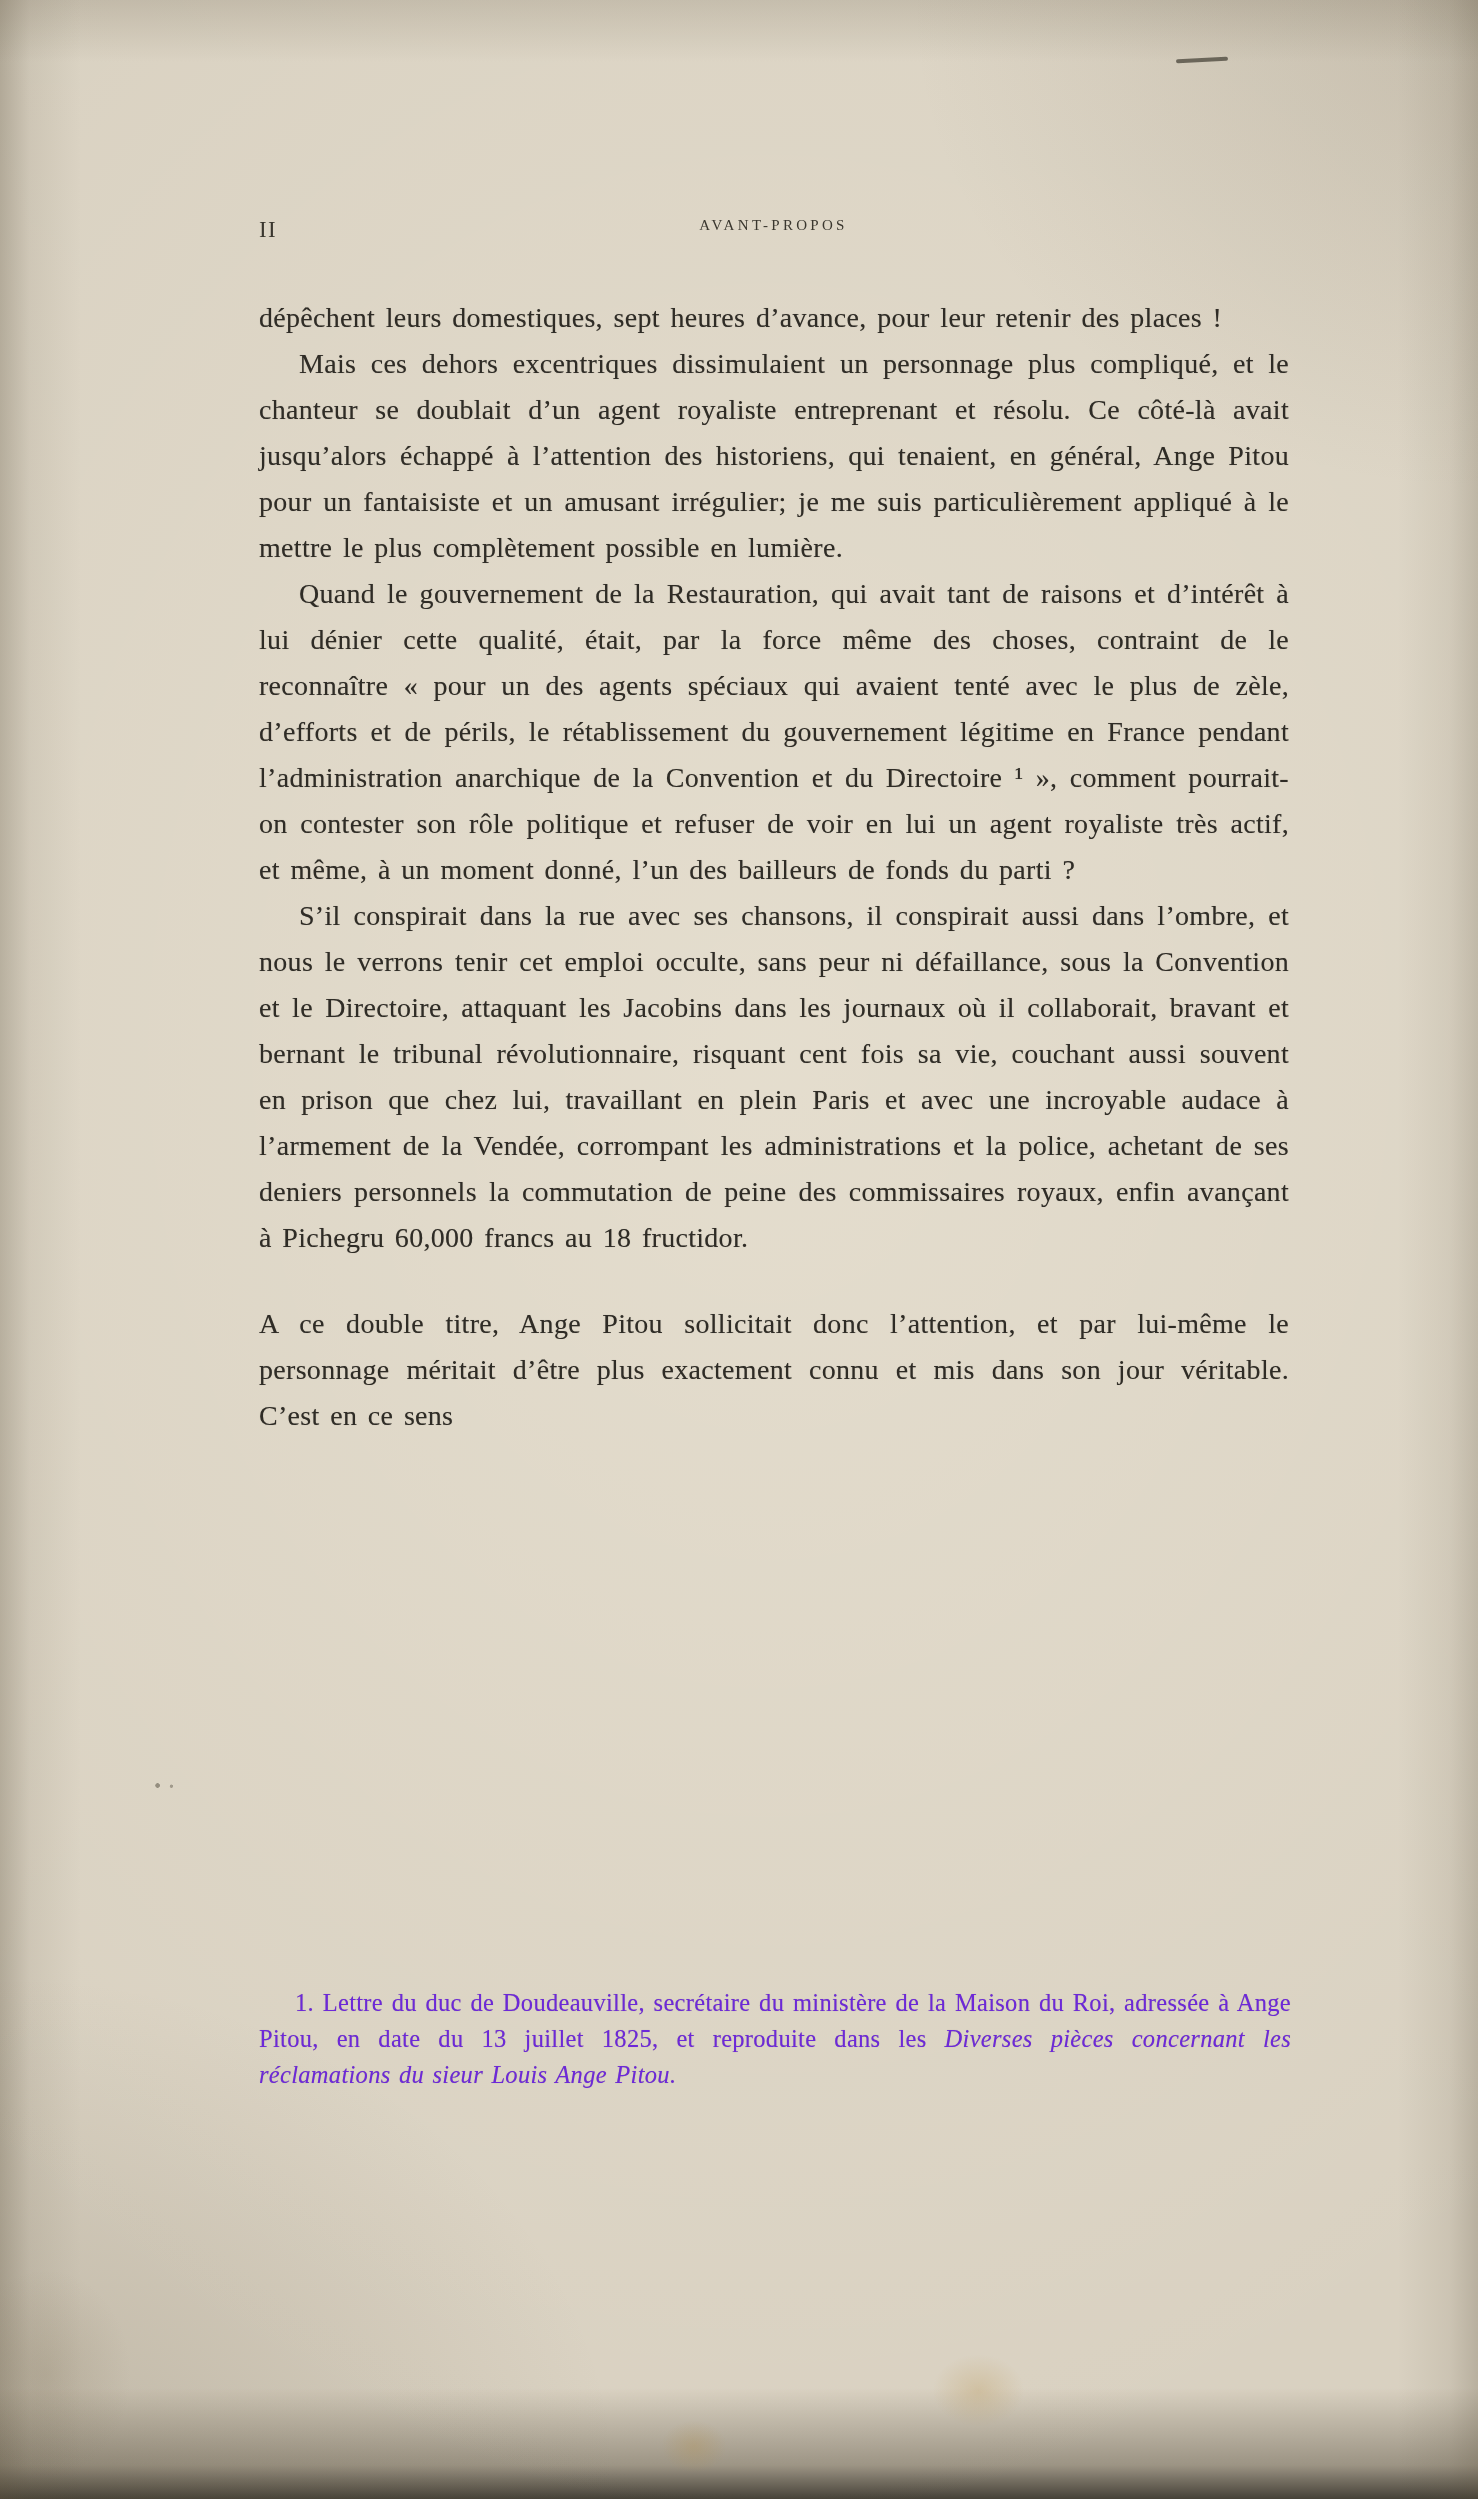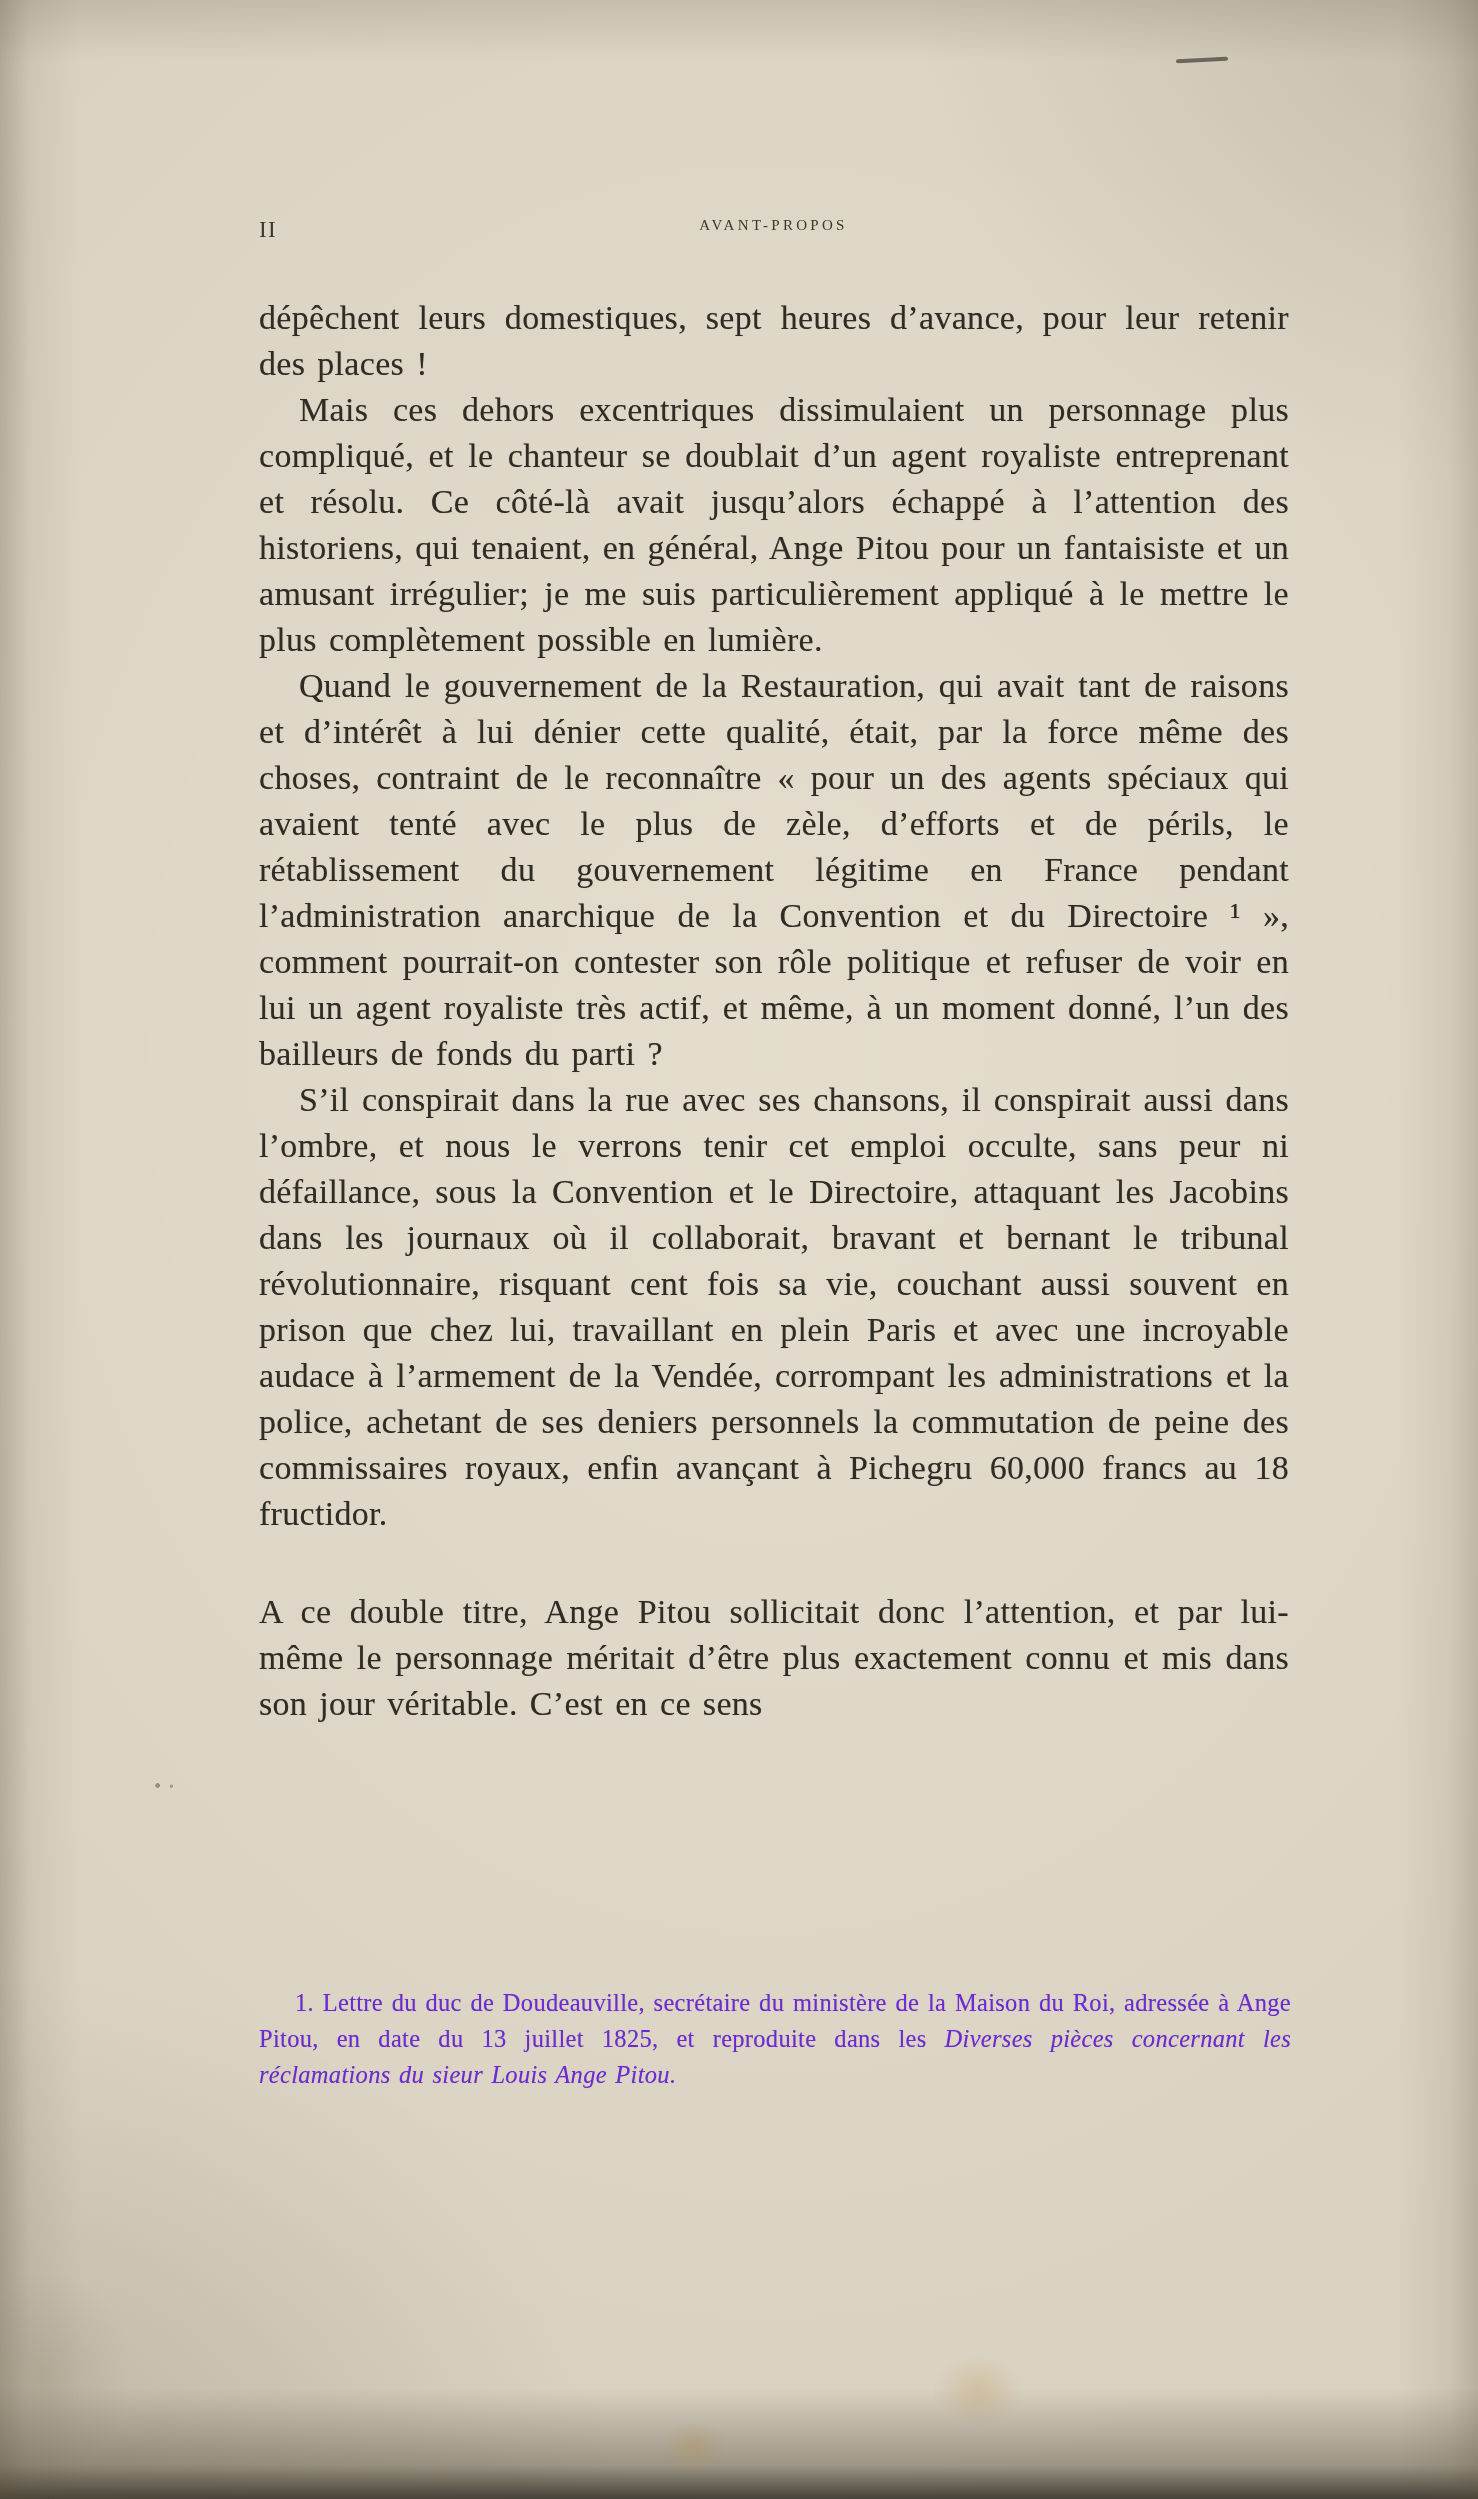--- a/index.html
+++ b/index.html
@@ -67,31 +67,31 @@
     letter-spacing: 3.3px;
   }
 
   
   .page-body {
     position: absolute;
     left: 259px;
     top: 295px;
     width: 1030px;
     color: #2f2c26;
-    font-size: 34px;
+    font-size: 28px;
     line-height: 46px;
     text-align: justify;
     letter-spacing: 0.3px;
     word-spacing: 3.3px;
     text-shadow: 0 0 0.7px rgba(47,44,38,0.35);
     hyphens: auto;
   }
   .page-body p { text-indent: 40px; }
   .page-body p.noindent { text-indent: 0; }
-  .page-body p.section-gap { margin-top: 52px; }
+  .page-body p.section-gap { margin-top: 40px; }
 
   
   .footnote {
     position: absolute;
     left: 259px;
     top: 1985px;
     width: 1032px;
     color: #6d28d9;
     font-size: 24.5px;
     line-height: 36px;

